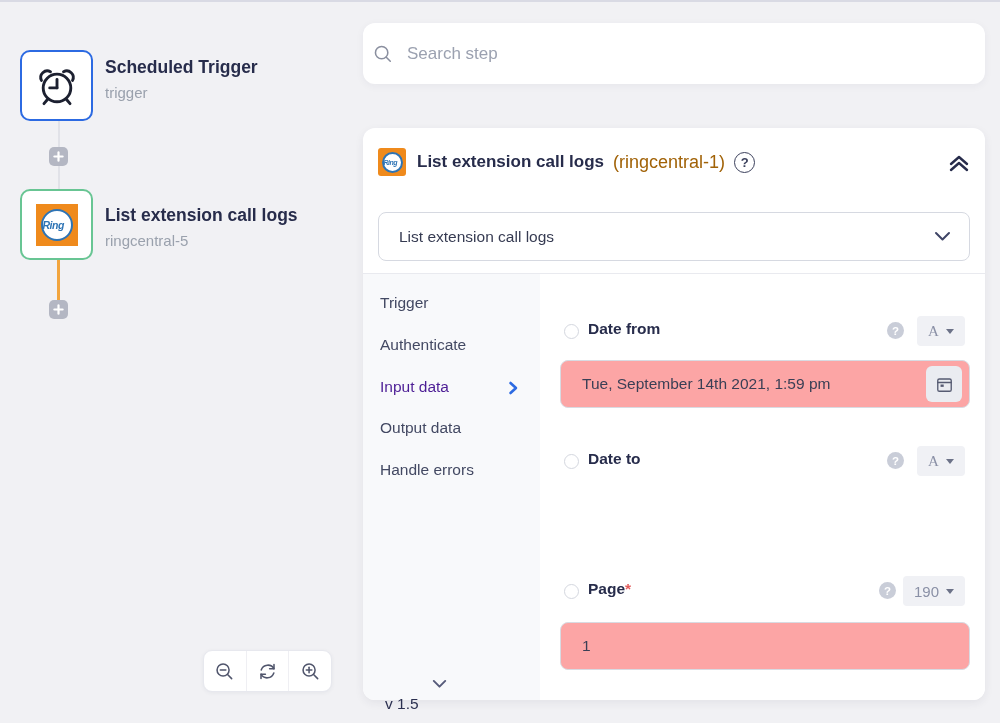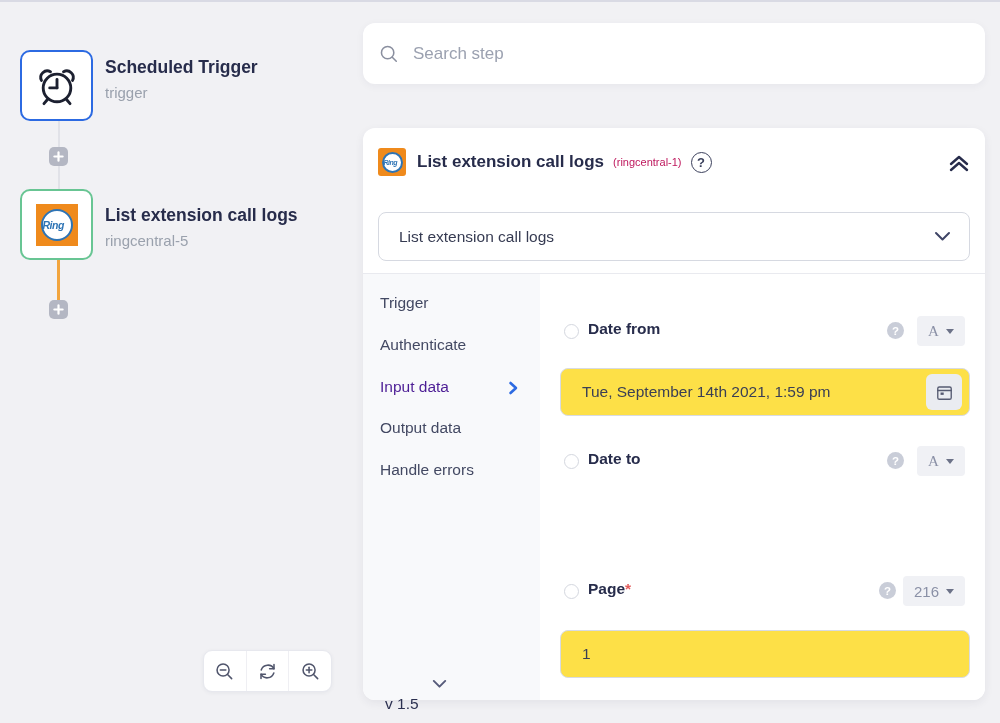--- a/index.html
+++ b/index.html
@@ -31,29 +31,29 @@
   .ring-big .disc { width:32px; height:32px; } .ring-big .word { font-size:10.5px; }
   .ring-small { width:28px; height:28px; border-radius:3px; }
   .ring-small .disc { width:21px; height:21px; } .ring-small .word { font-size:7px; }
 
   
   .zoombar { left:203px; top:650px; width:129px; height:42px; background:#fff; border:1px solid #e7e8ee; border-radius:9px; display:flex; box-shadow:0 1px 4px rgba(40,44,70,0.06); }
   .zoombar .zcell { flex:1; display:flex; align-items:center; justify-content:center; cursor:pointer; }
   .zoombar .zcell + .zcell { border-left:1px solid #efeff3; }
 
   
-  .searchbar { left:363px; top:23px; width:622px; height:61px; background:#fff; border-radius:12px; box-shadow:0 2px 8px rgba(40,44,70,0.05); display:flex; align-items:center; padding-left:16px; }
+  .searchbar { left:363px; top:23px; width:622px; height:61px; background:#fff; border-radius:12px; box-shadow:0 2px 8px rgba(40,44,70,0.05); display:flex; align-items:center; padding-left:10px; }
   .searchbar input { border:none; outline:none; flex:1; margin-left:14px; font-size:17px; color:#3c4157; font-family:"Liberation Sans",sans-serif; background:transparent; }
   .searchbar input::placeholder { color:#9ba1b0; }
 
   
   .panel { left:363px; top:128px; width:622px; height:572px; background:#fff; border-radius:12px; box-shadow:0 3px 10px rgba(40,44,70,0.07); }
   .p-head { left:15px; top:20px; height:28px; display:flex; align-items:center; gap:9px; }
   .p-title { font-size:17px; font-weight:bold; color:#272c4b; margin-left:2px; }
-  .p-conn { font-size:11px; color:#be185d; }
+  .p-conn { font-size:18px; color:#a16207; }
   .help-outline { width:21px; height:21px; border:1.5px solid #3b405c; border-radius:50%; color:#3b405c; font-size:13px; font-weight:bold; display:flex; align-items:center; justify-content:center; cursor:pointer; }
   .collapse-btn { left:582px; top:23px; width:28px; height:24px; display:flex; align-items:center; justify-content:center; cursor:pointer; }
 
   .op-select { left:15px; top:84px; width:592px; height:49px; border:1px solid #d6d9e1; border-radius:8px; display:flex; align-items:center; padding:0 18px 0 20px; cursor:pointer; }
   .op-select span { flex:1; font-size:15.5px; color:#363b52; }
   .p-sep { left:0; top:145px; width:622px; height:1px; background:#e9eaef; }
 
   .p-body { left:0; top:146px; width:622px; height:426px; }
   .tabcol { position:absolute; left:0; top:0; width:177px; height:426px; background:#f8f9fb; border-bottom-left-radius:12px; }
   .tab { position:absolute; left:17px; height:22px; font-size:15.5px; color:#434963; cursor:pointer; white-space:nowrap; }
@@ -63,21 +63,21 @@
   .version span { font-size:15.5px; color:#2b3050;margin-top:40px; }
 
   .content { position:absolute; left:177px; top:0; width:445px; height:426px; background:#fff; border-bottom-right-radius:12px; }
   .radio { position:absolute; left:24px; width:15px; height:15px; border:1.5px solid #d4d7df; border-radius:50%; background:#fff; cursor:pointer; }
   .f-label { position:absolute; left:48px; font-size:15.5px; font-weight:bold; color:#272c4b; white-space:nowrap; }
   .req { color:#e25c5c; }
   .help-filled { position:absolute; width:17px; height:17px; background:#c9cdd8; border-radius:50%; color:#fff; font-size:11.5px; font-weight:bold; display:flex; align-items:center; justify-content:center; cursor:pointer; }
   .type-chip { position:absolute; height:30px; background:#f0f1f5; border-radius:4px; display:flex; align-items:center; justify-content:center; gap:7px; cursor:pointer; }
   .type-chip .tc-text { font-size:15px; color:#8a90a6; font-family:"Liberation Serif", serif; }
   .type-chip .caret { width:0; height:0; border-left:4.5px solid transparent; border-right:4.5px solid transparent; border-top:5.5px solid #6c7288; }
-  .inputwrap { position:absolute; left:20px; width:410px; height:48px; border:1px solid #d8dbe2; border-radius:8px; background:#fde047;margin-top:8px; }
+  .inputwrap { position:absolute; left:20px; width:410px; height:48px; border:1px solid #d8dbe2; border-radius:8px; background:#fca5a5; }
   .inputwrap input { width:100%; height:100%; border:none; outline:none; background:transparent; padding-left:21px; padding-right:50px; font-size:15.5px; color:#3a3f55; font-family:"Liberation Sans",sans-serif; }
   .cal-btn { position:absolute; right:7px; top:5px; width:36px; height:36px; background:#eaecf1; border-radius:6px; display:flex; align-items:center; justify-content:center; cursor:pointer; }
 </style>
 </head>
 <body>
 
 <div class="abs top-line"></div>
 
 <div>
 
@@ -232,21 +232,21 @@
       <div class="help-filled" style="left:347px; top:178px">?</div>
       <div class="type-chip" style="left:377px; top:172px; width:48px">
         <span class="tc-text">A</span>
         <span class="caret"></span>
       </div>
 
       <div class="radio" style="top:310px"></div>
       <div class="f-label" style="top:306px"><span>Page</span><span class="req">*</span></div>
       <div class="help-filled" style="left:339px; top:308px">?</div>
       <div class="type-chip" style="left:363px; top:302px; width:62px">
-        <span class="tc-text" style="font-family:'Liberation Sans',sans-serif;">216</span>
+        <span class="tc-text" style="font-family:'Liberation Sans',sans-serif;">190</span>
         <span class="caret"></span>
       </div>
       <div class="inputwrap" style="top:348px">
         <input type="text" value="1" style="">
       </div>
 
     </div>
   </div>
 </div>
 

